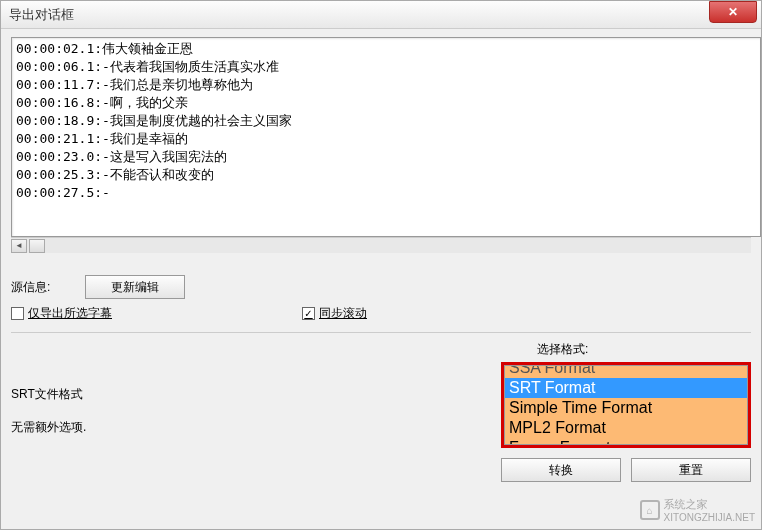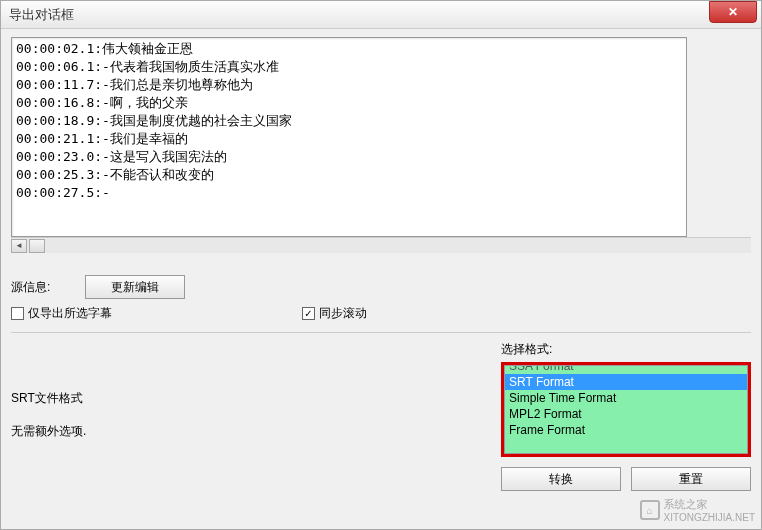--- a/index.html
+++ b/index.html
@@ -43,21 +43,21 @@
       justify-content: center;
       margin-right: 4px;
       margin-top: -6px;
       font-weight: bold;
       cursor: pointer;
     }
     .content {
       padding: 8px 10px;
     }
     .preview-box {
-      width: 676px;
+      width: 750px;
       height: 200px;
       background: #fff;
       border: 1px solid #999;
       box-shadow: inset 1px 1px 2px rgba(0,0,0,0.1);
       overflow: auto;
       position: relative;
     }
     .preview-inner {
       padding: 2px 4px;
       font-family: "SimSun", monospace;
@@ -104,21 +104,21 @@
       text-align: center;
       line-height: 22px;
     }
     .options-row {
       display: flex;
       align-items: center;
       margin-top: 6px;
       gap: 40px;
     }
     .checkbox-wrap {
-      display: flex; align-items: center; gap: 4px;
+      display: flex; align-items: center; gap: 4px; text-decoration: underline;
     }
     .checkbox {
       width: 13px; height: 13px;
       background: #fff; border: 1px solid #666;
       display:flex;align-items:center;justify-content:center;
       font-size:10px;color:#000;
     }
     .divider {
       border-top: 1px solid #ccc;
       margin: 10px 0 8px 0;
@@ -129,34 +129,34 @@
       align-items: center;
     }
     .lower-left {
       flex: 1;
       padding-top: 4px;
     }
     .lower-left p { margin-bottom: 16px; }
     .lower-right {
       width: 250px;
     }
-    .format-label { margin-bottom: 4px; display:block; }
+    .format-label { margin-bottom: 4px; display:block;margin-left:36px; }
     .listbox-wrap {
       border: 3px solid #d40000;
       padding: 0;
       position: relative;
       margin-bottom: 10px;
     }
     .listbox {
       width: 100%;
-      height: 89px;
-      background: #86efac;
+      height: 80px;
+      background: #fdba74;
       border: 1px solid #999;
       overflow-y: auto;
-      font-size: 12px;
+      font-size: 16px;
     }
     .list-item {
       padding: 1px 4px;
       cursor: pointer;
     }
     .list-item.selected {
       background: #3399ff;
       color: #fff;
     }
     .list-item.cutoff-top {

